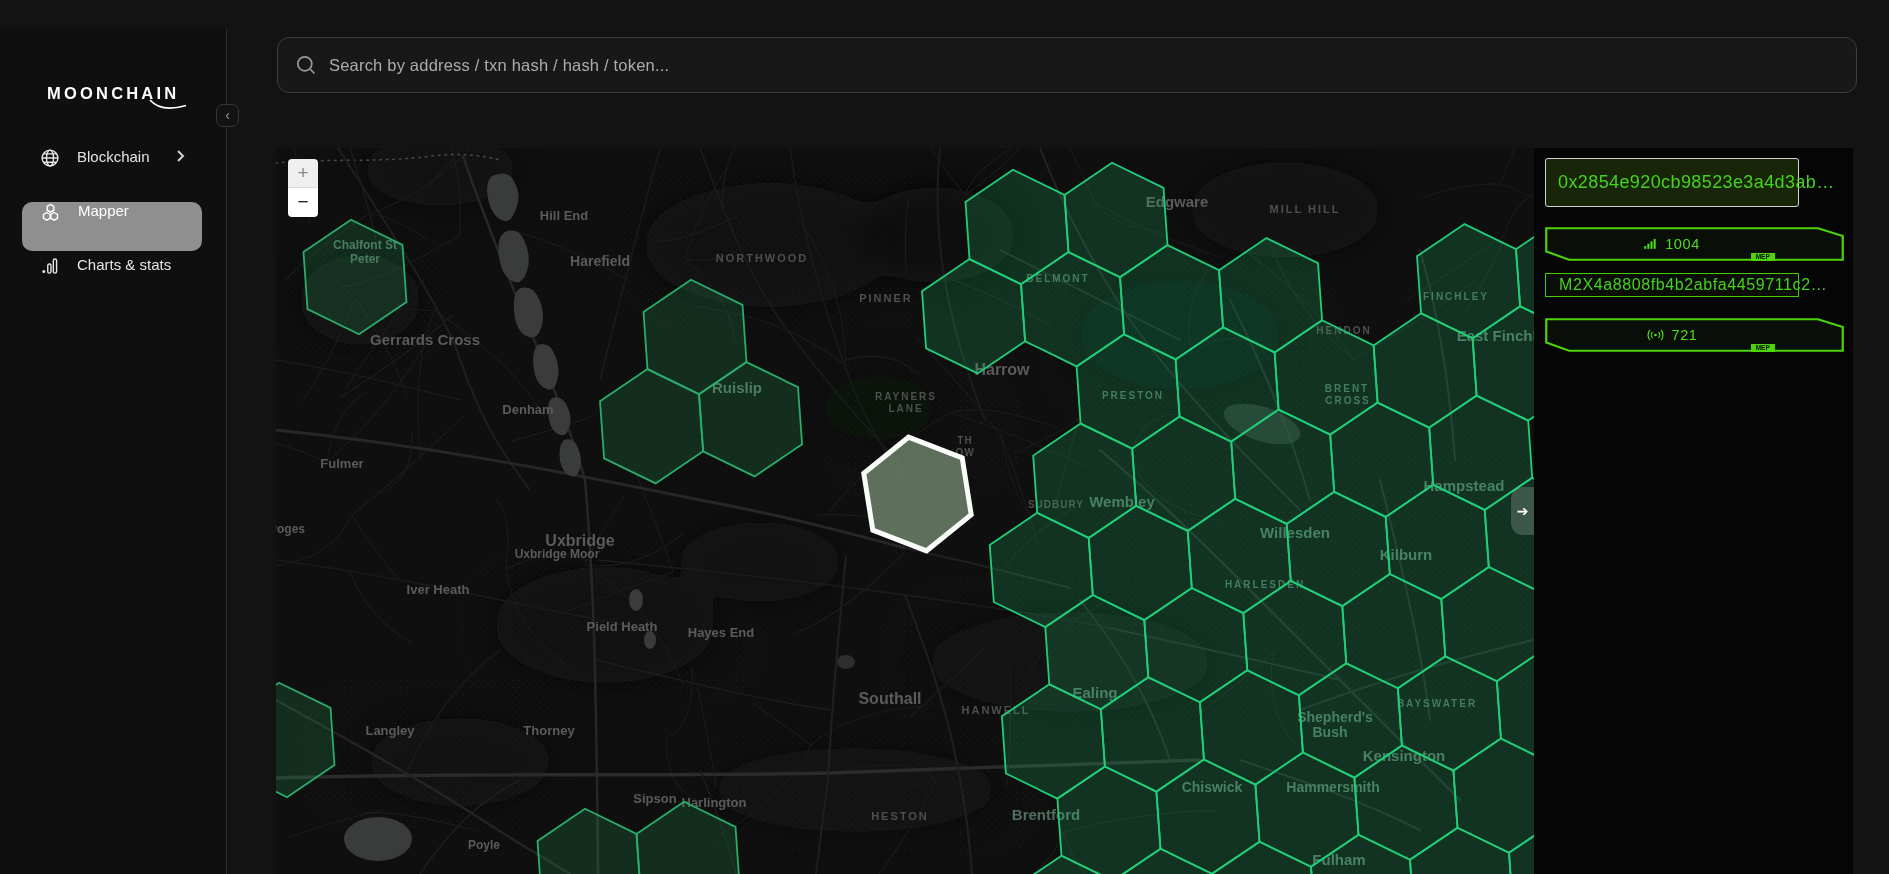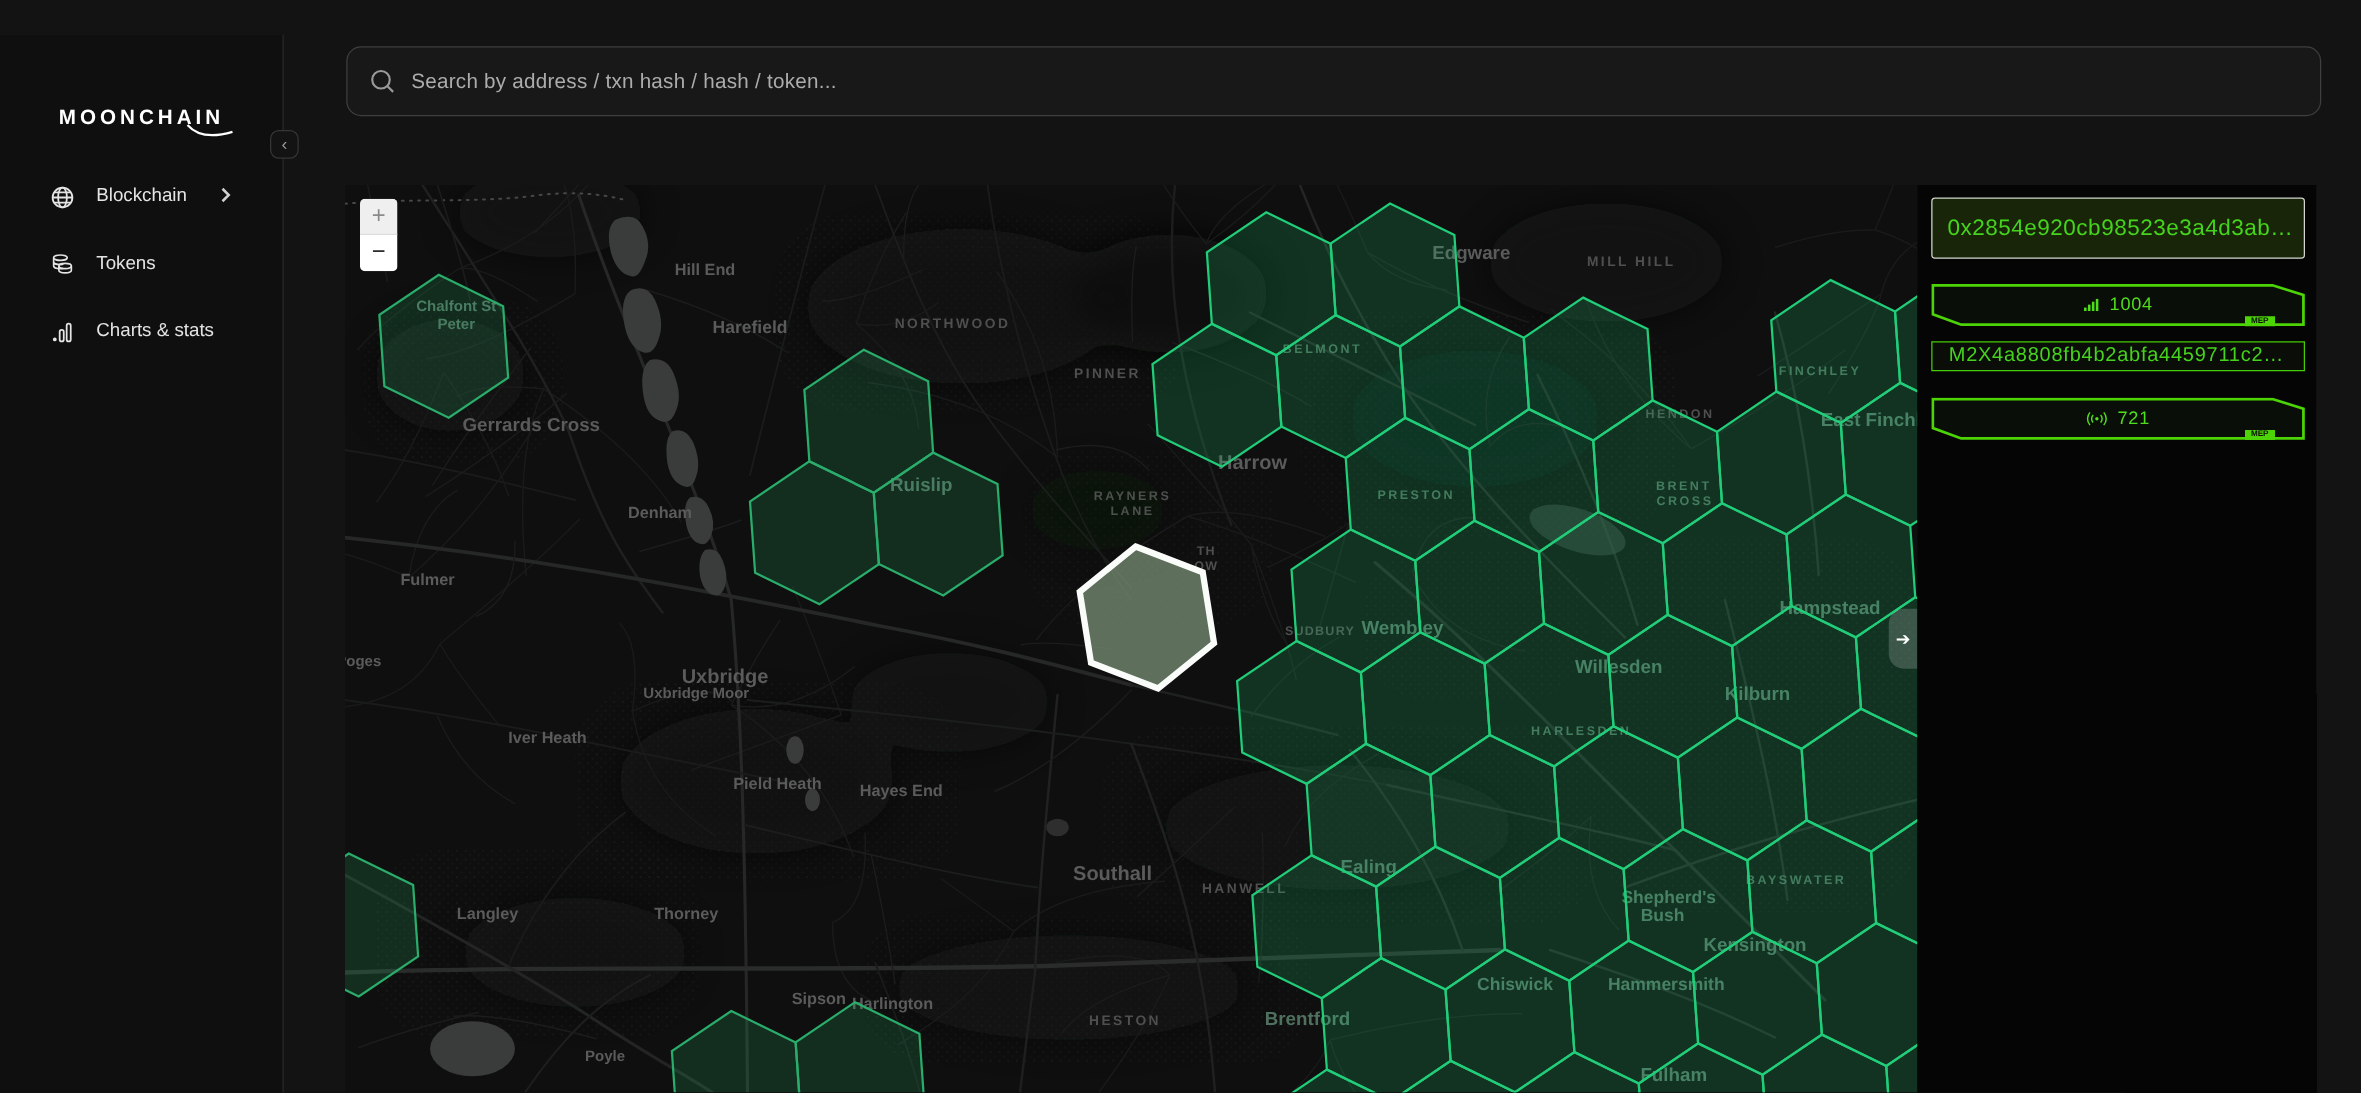--- a/index.html
+++ b/index.html
@@ -12,21 +12,21 @@
 .nav-item .chev {margin-left:auto;margin-right:0;}
 .nav-item.active {background:#8f8f8f;color:#fff;}
 #search {position:absolute;left:277px;top:37px;width:1580px;height:56px;border:1px solid #3e3e3e;border-radius:12px;background:#181818;display:flex;align-items:center;padding:0 18px;}
 #search span {color:#acacac;font-size:16.5px;margin-left:13px;letter-spacing:0.2px;}
 #map {position:absolute;left:276px;top:148px;width:1258px;height:726px;background:#0e0f0e;overflow:hidden;}
 #drawer {position:absolute;left:1534px;top:148px;width:319px;height:726px;background:#050505;}
 #zoomctl {position:absolute;left:12px;top:11px;width:30px;border-radius:4px;overflow:hidden;}
 .zbtn {width:30px;height:29px;background:#fff;color:#222;font-size:19px;text-align:center;line-height:28px;}
 .zbtn.plus {background:#efefef;color:#8a8a8a;border-bottom:1px solid #ddd;}
 #mapArrow {position:absolute;right:0;top:339px;width:23px;height:48px;background:rgba(255,255,255,0.18);border-radius:12px 0 0 12px;color:#fff;display:flex;align-items:center;justify-content:center;font-size:14px;}
-.wbox {position:absolute;left:1545px;width:299px;}
+.wbox {position:absolute;left:1545px;width:254px;}
 #w1 {top:158px;height:49px;background:#182508;border:1.5px solid #d3d6d0;border-radius:3px;display:flex;align-items:center;padding:0 12px;color:#45d31d;font-size:18px;letter-spacing:0.4px;}
 .hud {height:34px;color:#4fdd1c;}
 .hud svg.frame {position:absolute;left:0;top:0;}
 .hud .inner {position:absolute;left:0;top:0;right:0;bottom:0;display:flex;align-items:center;justify-content:center;font-size:14.5px;letter-spacing:0.6px;text-align:right;}
 .mep {position:absolute;right:24px;bottom:0.5px;width:24.5px;height:8px;background:#4cd407;color:#0a0f07;font-size:6.5px;text-align:center;line-height:8px;font-weight:700;}
 #w2 {top:227px;}
 #w3 {top:272.5px;height:24px;border:1.5px solid #44cc04;background:#0a0d08;display:flex;align-items:center;padding:0 13px;color:#45d31d;font-size:16px;letter-spacing:0.6px;text-align:right;}
 #w4 {top:318px;}
 #logo {position:absolute;left:47px;top:54px;}
 </style></head>
@@ -369,25 +369,24 @@
 <path d="M103,18 C110,26 122,28.5 139,23.5" stroke="#fff" stroke-width="1.7" fill="none"></path>
 </svg>
 <div class="nav">
 <div class="nav-item"><svg width="20" height="20" viewBox="0 0 24 24" fill="none" stroke="#e4e4e4" stroke-width="1.7">
           <circle cx="12" cy="12" r="9.5"></circle>
           <ellipse cx="12" cy="12" rx="4.2" ry="9.5"></ellipse>
           <path d="M2.5 12 H21.5 M4 7 H20 M4 17 H20"></path>
         </svg>Blockchain<svg class="chev" width="16" height="16" viewBox="0 0 16 16" fill="none" stroke="#d0d0d0" stroke-width="2">
           <path d="M6 3 L11 8 L6 13"></path>
         </svg></div>
-<div class="nav-item"><svg width="20" height="20" viewBox="0 0 24 24" fill="none" stroke="#e4e4e4" stroke-width="1.6">
-          <ellipse cx="10" cy="5" rx="6.5" ry="2.6"></ellipse>
-          <path d="M3.5 5 V9 C3.5 10.4 6.4 11.6 10 11.6 C11 11.6 12 11.5 12.8 11.3 M3.5 9 V13 C3.5 14.4 6.4 15.6 10 15.6 C11 15.6 11.9 15.5 12.8 15.3"></path>
-          <ellipse cx="14.5" cy="13" rx="6" ry="2.5"></ellipse>
-          <path d="M8.5 13 V17 C8.5 18.4 11.2 19.5 14.5 19.5 C17.8 19.5 20.5 18.4 20.5 17 V13"></path>
-        </svg>Tokens</div>
+<div class="nav-item active"><svg width="21" height="21" viewBox="0 0 24 24" fill="none" stroke="#fff" stroke-width="1.6">
+          <path d="M12 2.8 L15.8 5 V9.4 L12 11.6 L8.2 9.4 V5 Z"></path>
+          <path d="M7.8 12 L11.6 14.2 V18.6 L7.8 20.8 L4 18.6 V14.2 Z"></path>
+          <path d="M16.2 12 L20 14.2 V18.6 L16.2 20.8 L12.4 18.6 V14.2 Z"></path>
+        </svg>Mapper</div>
 <div class="nav-item"><svg width="20" height="20" viewBox="0 0 24 24" fill="none" stroke="#e4e4e4" stroke-width="1.7">
           <circle cx="4.6" cy="18.6" r="1.8" fill="#e4e4e4" stroke="none"></circle>
           <rect x="9.3" y="9.5" width="3.9" height="11" rx="1.9"></rect>
           <rect x="16" y="3.5" width="3.9" height="17" rx="1.9"></rect>
         </svg>Charts &amp; stats</div>
 </div>
 </div>
 <div id="collapse">‹</div>
 </body></html>

